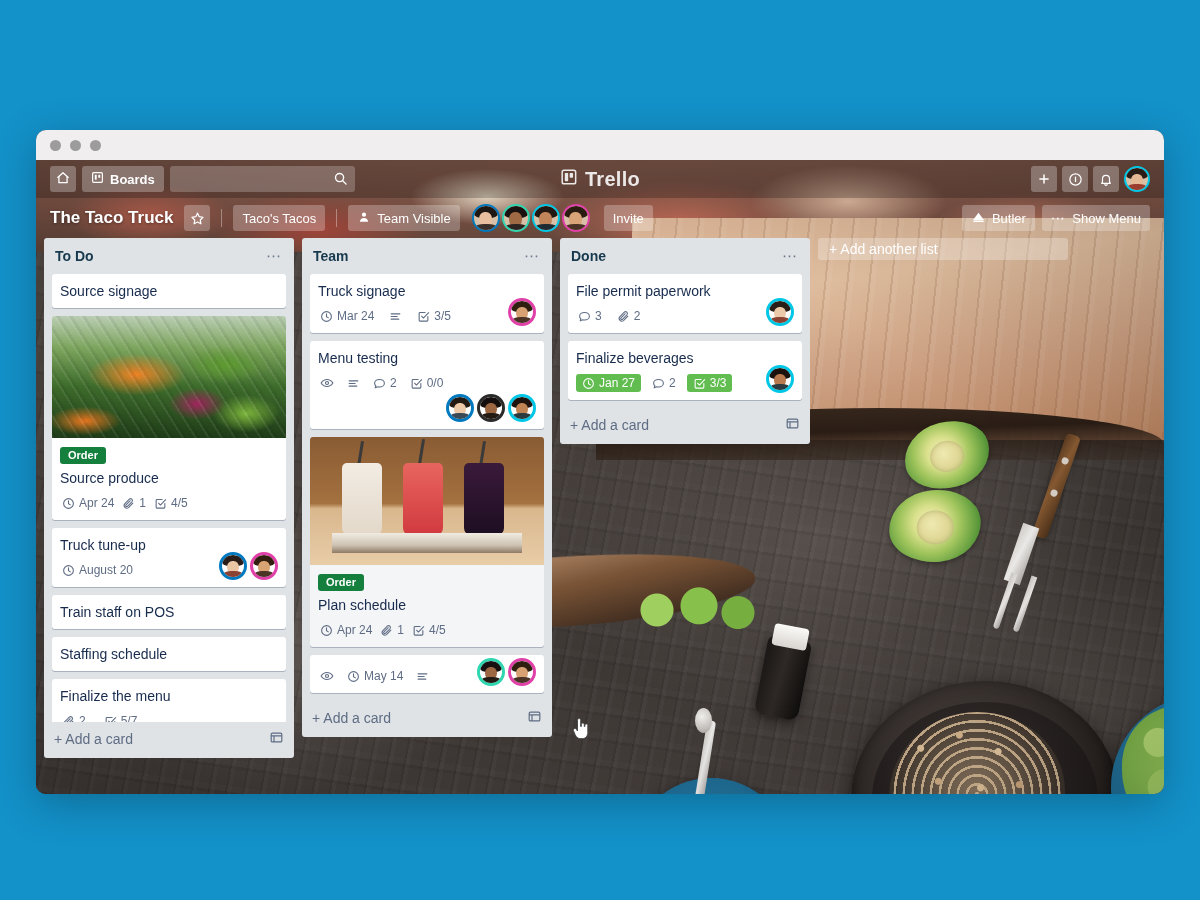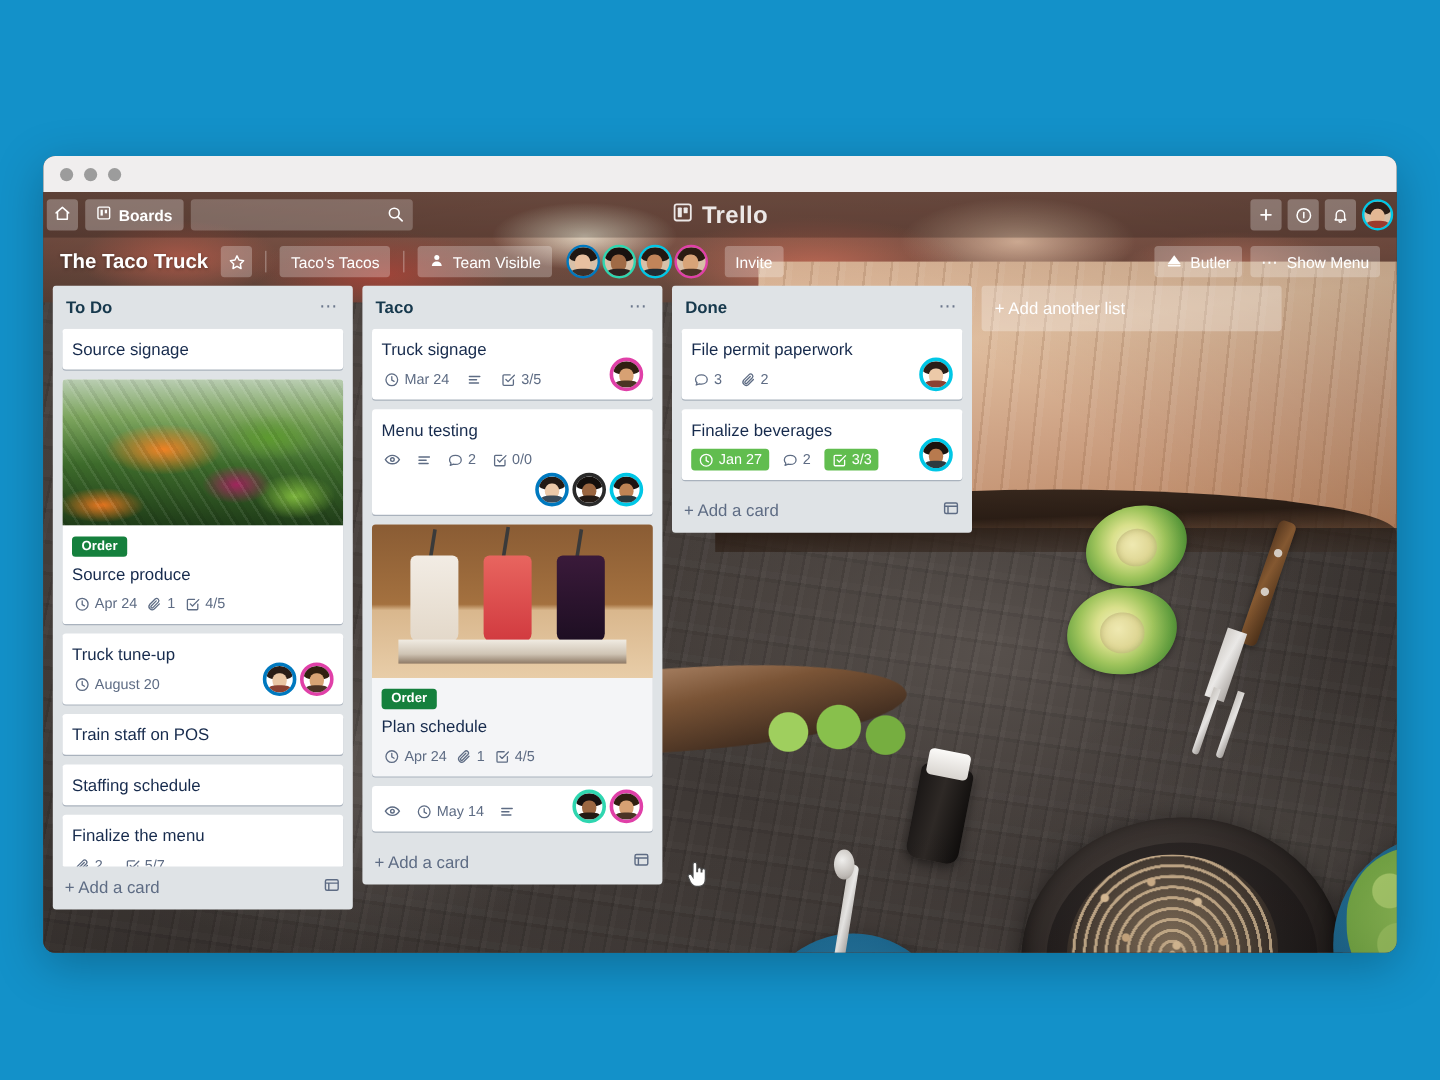--- a/index.html
+++ b/index.html
@@ -239,21 +239,21 @@
     background: radial-gradient(ellipse 900px 560px at 50% 50%, rgba(0,0,0,0) 40%, rgba(0,0,0,.22) 100%);
     pointer-events: none;
   }
 
   
   .topnav {
     position: absolute; left: 0; top: 30px;
     width: 1128px; height: 38px;
     background: rgba(0,0,0,.22);
     display: flex; align-items: center;
-    padding: 0 3px;
+    padding: 0 14px;
   }
   .nav-btn {
     height: 26px;
     background: rgba(255,255,255,.28);
     border-radius: 3px;
     display: flex; align-items: center;
     gap: 6px;
     padding: 0 9px;
     color: #fff;
     font-size: 13px; font-weight: bold;
@@ -405,21 +405,21 @@
     flex: 0 0 auto;
   }
   .add-card .tmpl { margin-left: auto; }
 
   .add-list {
     flex: 0 0 250px;
     background: rgba(255,255,255,.28);
     border-radius: 3px;
     padding: 10px 11px;
     color: #fff; font-size: 14px;
-    height: 38px;
+    height: 22px;
     display: flex; align-items: center;
   }
 
   
   .cover-produce {
     height: 122px;
     background:
       radial-gradient(ellipse 50px 20px at 14% 86%, #e8761f 0%, rgba(232,118,31,0) 72%),
       radial-gradient(ellipse 70px 30px at 36% 48%, #ef8224 0%, rgba(239,130,36,0) 70%),
       radial-gradient(ellipse 40px 22px at 62% 72%, #a0255c 0%, rgba(160,37,92,0) 72%),
@@ -754,21 +754,21 @@
           <svg width="15" height="15" viewBox="0 0 24 24" fill="none" stroke="#5e6c84" stroke-width="1.9">
               <rect x="3.5" y="5" width="17" height="14" rx="2"></rect>
               <path d="M3.5 9.5h17M8 9.5V19"></path>
             </svg>
         </span>
       </div>
     </div>
 
     <div class="list">
       <div class="list-head">
-        <span class="list-title">Taco</span>
+        <span class="list-title">Team</span>
         <span class="list-dots">⋯</span>
       </div>
       <div class="cards">
 
         <div class="card">
           <div class="card-title">Truck signage</div>
           <div class="card-badges">
             <span class="badge">
               <svg width="13" height="13" viewBox="0 0 24 24" fill="none" stroke="#5e6c84" stroke-width="2">
                   <circle cx="12" cy="12" r="9"></circle>

